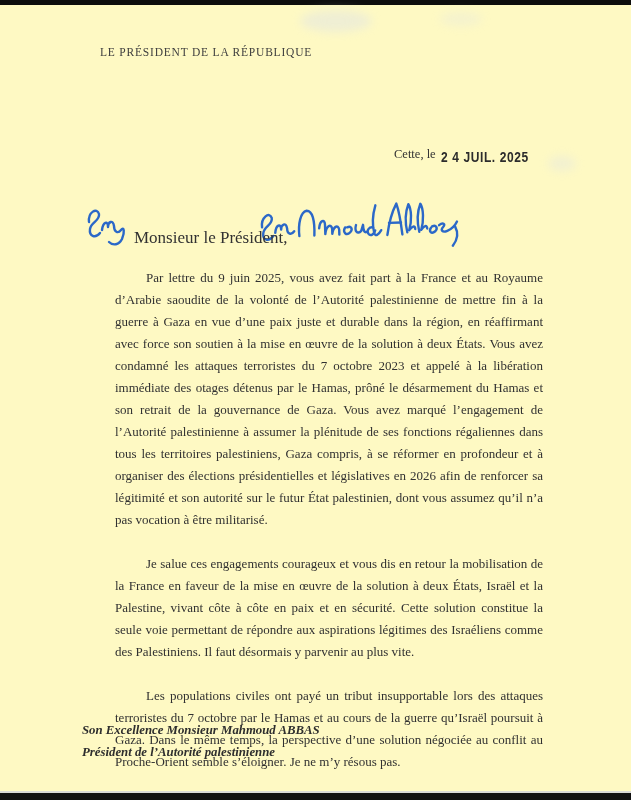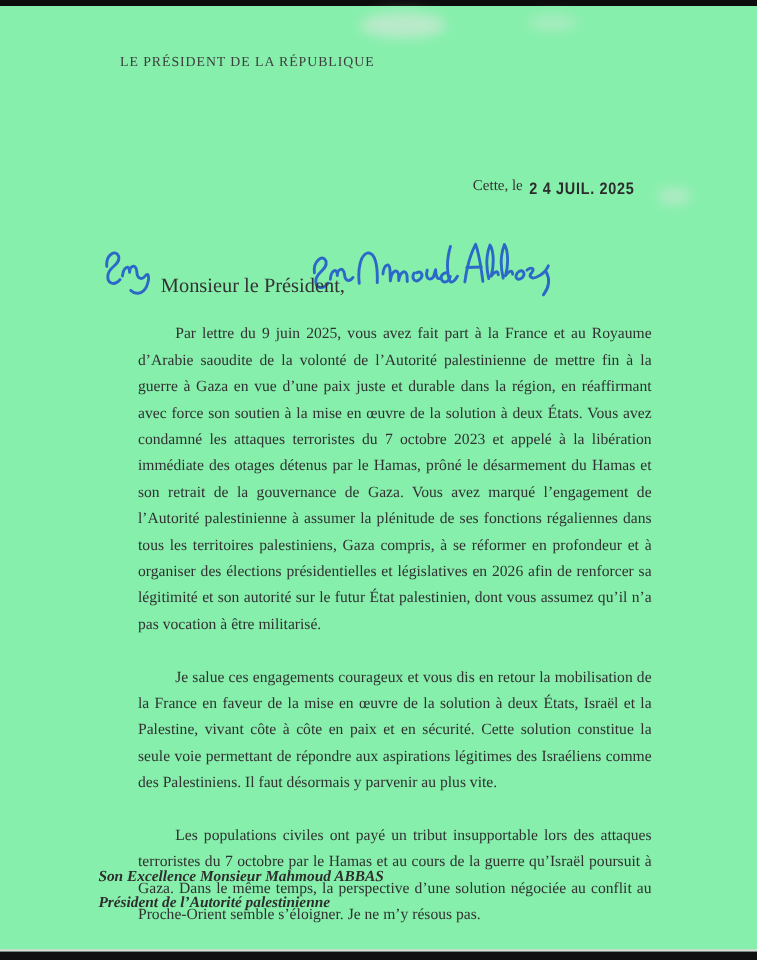--- a/index.html
+++ b/index.html
@@ -1,20 +1,20 @@
 <!DOCTYPE html>
 <html lang="fr" style="--ink: #2b68c8;"><head>
 <meta charset="utf-8">
 <style>
   html, body { margin: 0; padding: 0; background: #ffffff; }
   .page {
     position: relative;
     width: 631px;
     height: 800px;
-    background: #86efac;
+    background: #fef9c3;
     font-family: "Liberation Serif", serif;
     color: #2f2f2f;
     overflow: hidden;
   }
   .bar-top {
     position: absolute; left: 0; right: 0; top: 0; height: 5px;
     background: #0d0d0d;
   }
   .rule-bottom {
     position: absolute; left: 0; right: 0; bottom: 7px; height: 2px;

